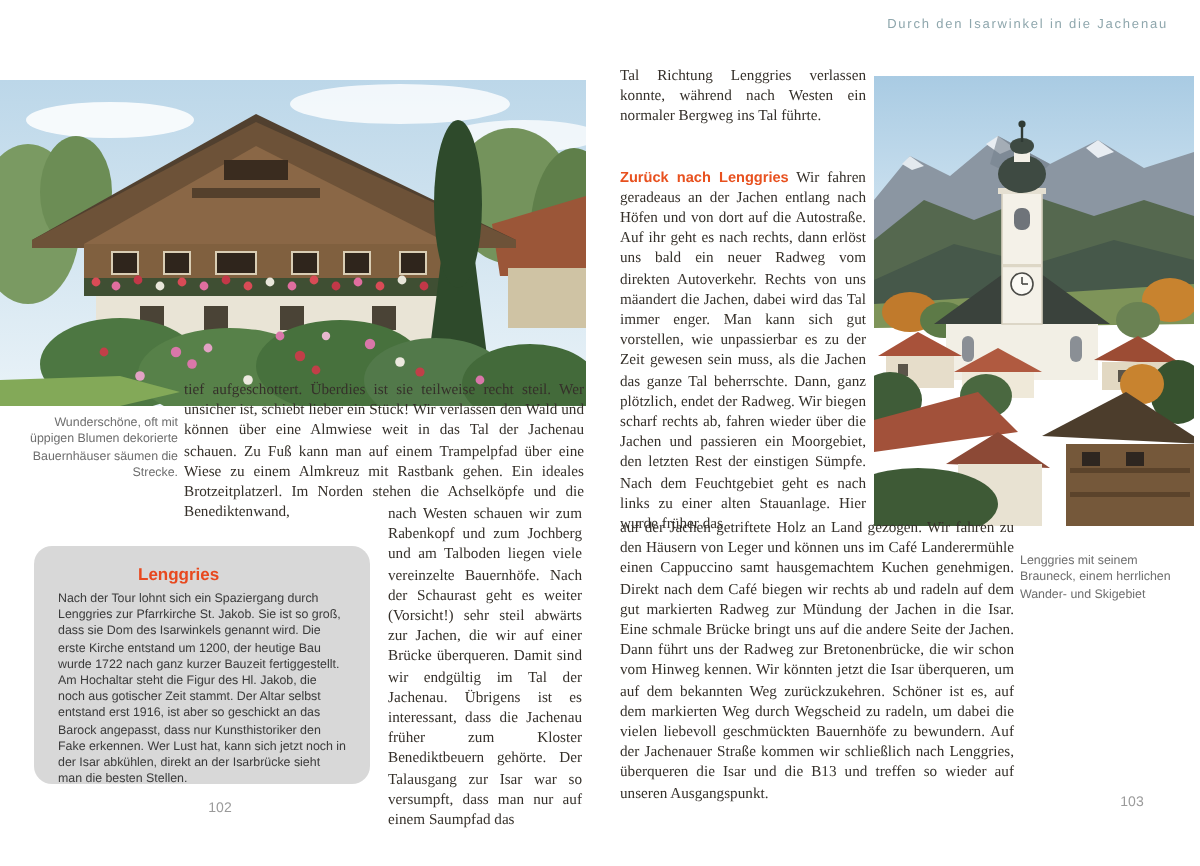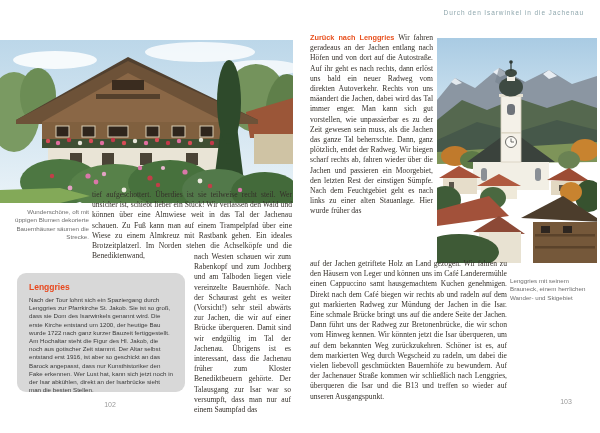--- a/index.html
+++ b/index.html
@@ -40,21 +40,21 @@
     font-weight:bold;color:#e8511f;font-size:7.3px;
   }
 
   .infobox{
     position:absolute;left:17px;top:273px;width:168px;height:119px;
     background:#d8d8d8;border-radius:9px;box-sizing:border-box;
     padding:9px 12px 8px 12px;
   }
   .infobox-title{
     font-family:"Liberation Sans",sans-serif;font-weight:bold;
-    color:#e8491f;font-size:8.5px;margin-bottom:4px;
+    color:#e8491f;font-size:8.5px;margin-bottom:4px;margin-left:40px;
   }
   .infobox-text{
     font-family:"Liberation Sans",sans-serif;
     font-size:6.2px;line-height:8.2px;color:#3a3a3a;text-align:left;
   }
 
   .pagenum{
     position:absolute;font-family:"Liberation Sans",sans-serif;
     font-size:7px;color:#9a9a9a;width:30px;text-align:center;
   }
@@ -167,20 +167,21 @@
   <div class="body-text lp-narrow">nach Westen schauen wir zum Rabenkopf und zum Jochberg und am Talboden liegen viele vereinzelte Bauernhöfe. Nach der Schaurast geht es weiter (Vorsicht!) sehr steil abwärts zur Jachen, die wir auf einer Brücke überqueren. Damit sind wir endgültig im Tal der Jachenau. Übrigens ist es interessant, dass die Jachenau früher zum Kloster Benediktbeuern gehörte. Der Talausgang zur Isar war so versumpft, dass man nur auf einem Saumpfad das</div>
 
   <div class="infobox">
     <div class="infobox-title">Lenggries</div>
     <div class="infobox-text">Nach der Tour lohnt sich ein Spaziergang durch Lenggries zur Pfarrkirche St. Jakob. Sie ist so groß, dass sie Dom des Isarwinkels genannt wird. Die erste Kirche entstand um 1200, der heutige Bau wurde 1722 nach ganz kurzer Bauzeit fertiggestellt. Am Hochaltar steht die Figur des Hl. Jakob, die noch aus gotischer Zeit stammt. Der Altar selbst entstand erst 1916, ist aber so geschickt an das Barock angepasst, dass nur Kunsthistoriker den Fake erkennen. Wer Lust hat, kann sich jetzt noch in der Isar abkühlen, direkt an der Isarbrücke sieht man die besten Stellen.</div>
   </div>
 
   <div class="pagenum pagenum-left">102</div>
 
   <div class="body-text rp-col">
+    <p>Tal Richtung Lenggries verlassen konnte, während nach Westen ein normaler Bergweg ins Tal führte.</p>
     <p><span class="subhead">Zurück nach Lenggries</span> <span>Wir fahren geradeaus an der Jachen entlang nach Höfen und von dort auf die Autostraße. Auf ihr geht es nach rechts, dann erlöst uns bald ein neuer Radweg vom direkten Autoverkehr. Rechts von uns mäandert die Jachen, dabei wird das Tal immer enger. Man kann sich gut vorstellen, wie unpassierbar es zu der Zeit gewesen sein muss, als die Jachen das ganze Tal beherrschte. Dann, ganz plötzlich, endet der Radweg. Wir biegen scharf rechts ab, fahren wieder über die Jachen und passieren ein Moorgebiet, den letzten Rest der einstigen Sümpfe. Nach dem Feuchtgebiet geht es nach links zu einer alten Stauanlage. Hier wurde früher das</span></p>
   </div>
 
   <div class="photo photo-right">
     <svg viewBox="0 0 160 225" width="160" height="225">
       <defs>
         <linearGradient id="sky2" x1="0" y1="0" x2="0" y2="1">
           <stop offset="0" stop-color="#a9cbe3"></stop>
             <stop offset="1" stop-color="#d7e8f3"></stop>
         </linearGradient>

